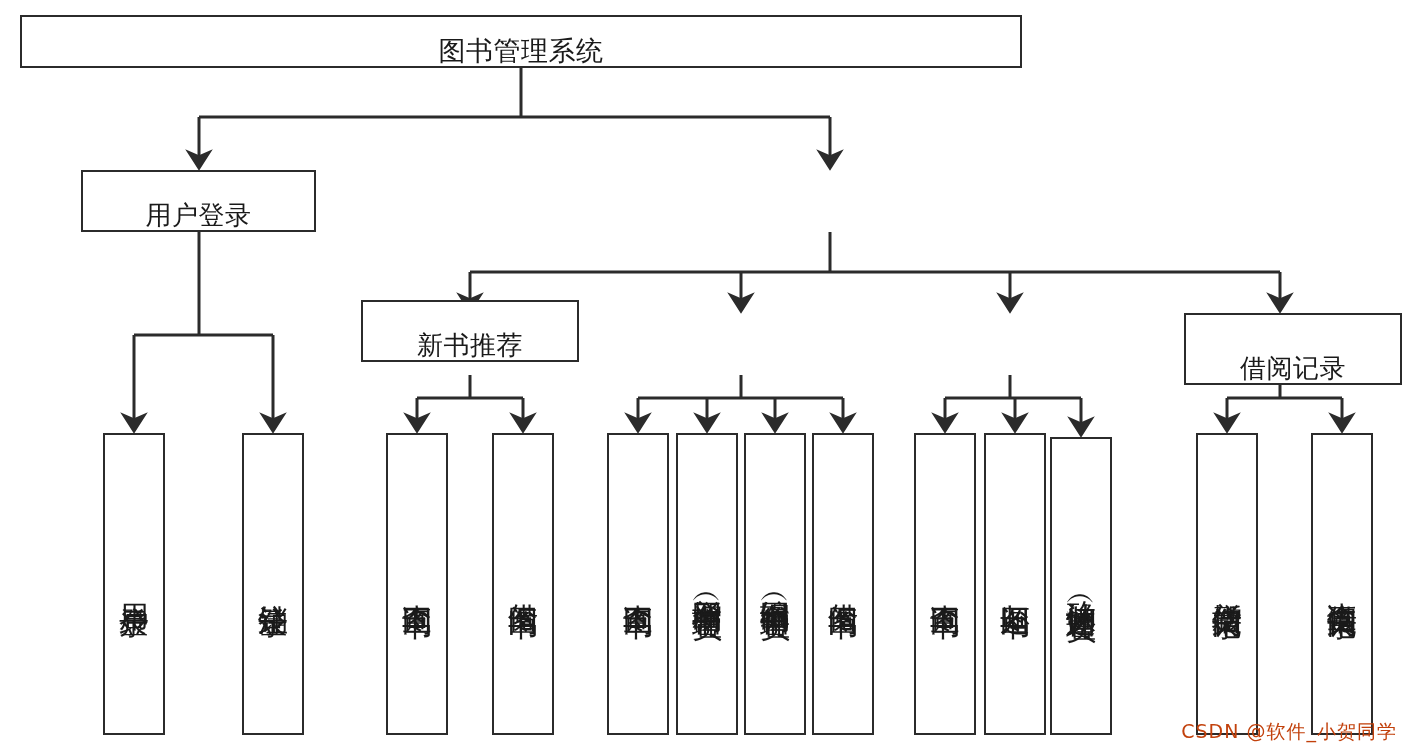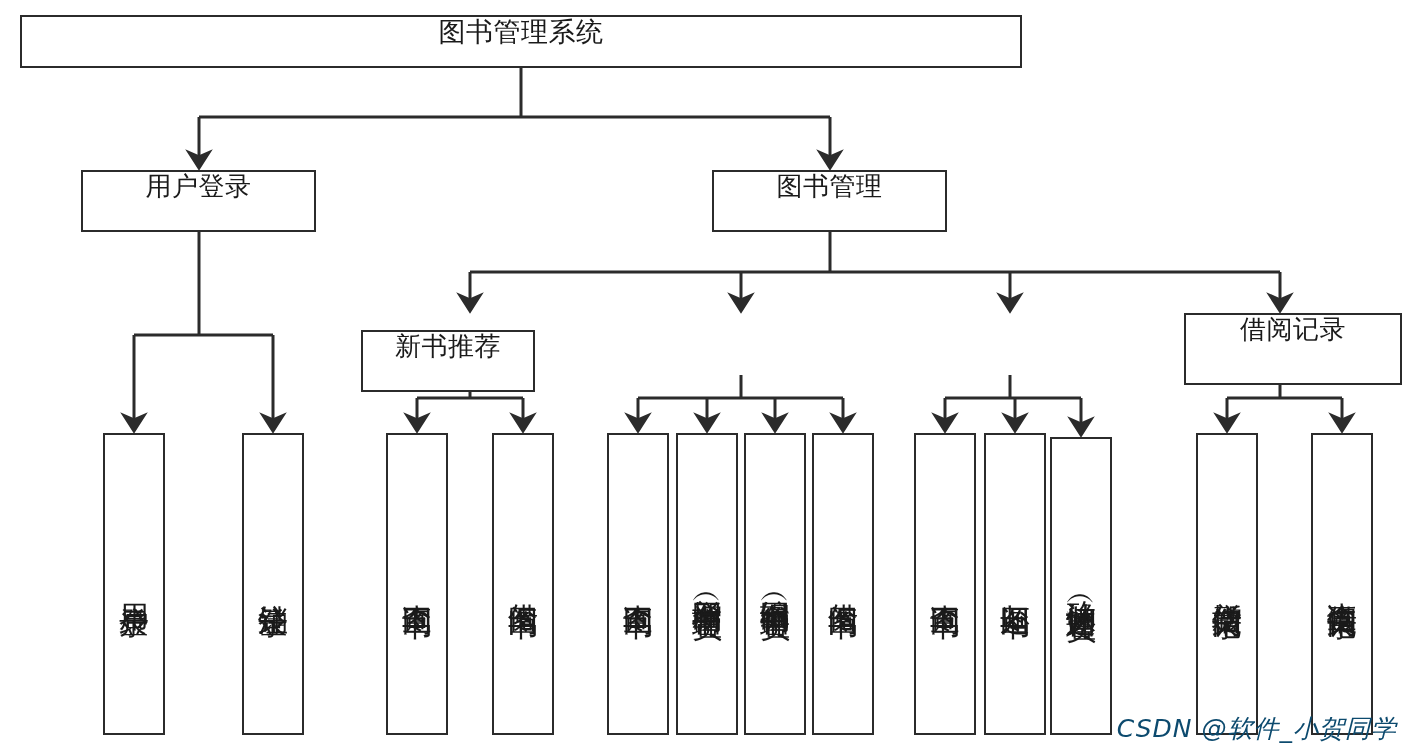--- a/index.html
+++ b/index.html
@@ -19,21 +19,21 @@
     position:absolute;left:0;top:0;
     width:1405px;height:747px;
     pointer-events:none;
   }
   .node{
     position:absolute;
     box-sizing:border-box;
     background:#ffffff;
     border:2.5px solid #2b2b2b;
     display:flex;
-    align-items:flex-start;
+    align-items:flex-end;
     justify-content:center;
     color:#1a1a1a;
     z-index:2;
   }
   .node .lbl{
     display:block;
     text-align:center;
     letter-spacing:0.5px;
     white-space:nowrap;
   }
@@ -55,26 +55,25 @@
     font-size:30px;
     line-height:1.06;
     letter-spacing:2px;
     white-space:normal;
     max-height:100%;
   }
   #watermark{
     position:absolute;
     right:8px;
     bottom:2px;
-    font-size:25px;
-    color:#0c4a6e;
+    font-size:19px;
+    color:#c2410c;
     letter-spacing:1px;
     z-index:5;
     white-space:nowrap;
-    font-style:italic;
   }
 </style>
 </head>
 <body>
 
 <div id="diagram">
 
   <svg id="edges" viewBox="0 0 1405 747" width="1405" height="747">
     <defs>
       <marker id="arrow" markerWidth="10" markerHeight="10" refX="4.2" refY="5" orient="auto" markerUnits="strokeWidth">
@@ -125,25 +124,22 @@
     </g>
   </svg>
 
   <div class="node h root" style="left:20px;top:15px;width:1002px;height:53px;">
     <span class="lbl">图书管理系统</span>
   </div>
 
   <div class="node h" style="left:81px;top:170px;width:235px;height:62px;">
     <span class="lbl">用户登录</span>
   </div>
-  <div class="node h" style="left:712px;top:170px;width:235px;height:62px;">
-    <span class="lbl">图书管理</span>
-  </div>
 
-  <div class="node h" style="left:361px;top:330px;width:174px;height:62px;">
+  <div class="node h" style="left:361px;top:300px;width:218px;height:62px;">
     <span class="lbl">新书推荐</span>
   </div>
   <div class="node h" style="left:1184px;top:313px;width:218px;height:72px;">
     <span class="lbl">借阅记录</span>
   </div>
 
   <div class="node v" style="left:103px;top:433px;width:62px;height:302px;">
     <span class="lbl">用户登录</span>
   </div>
   <div class="node v" style="left:242px;top:433px;width:62px;height:302px;">

